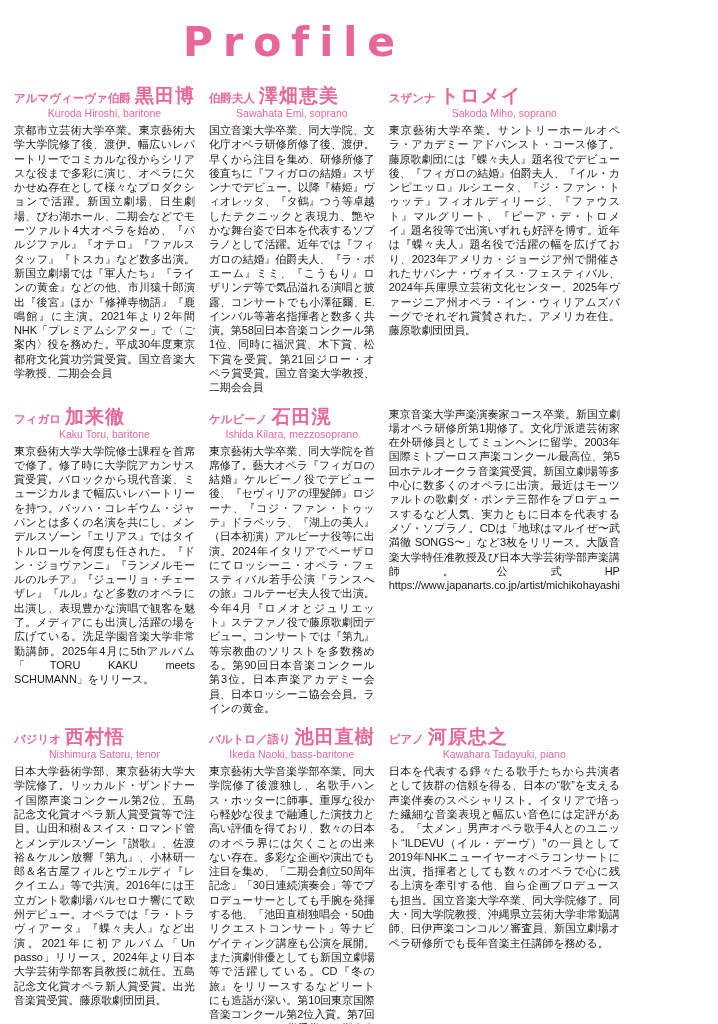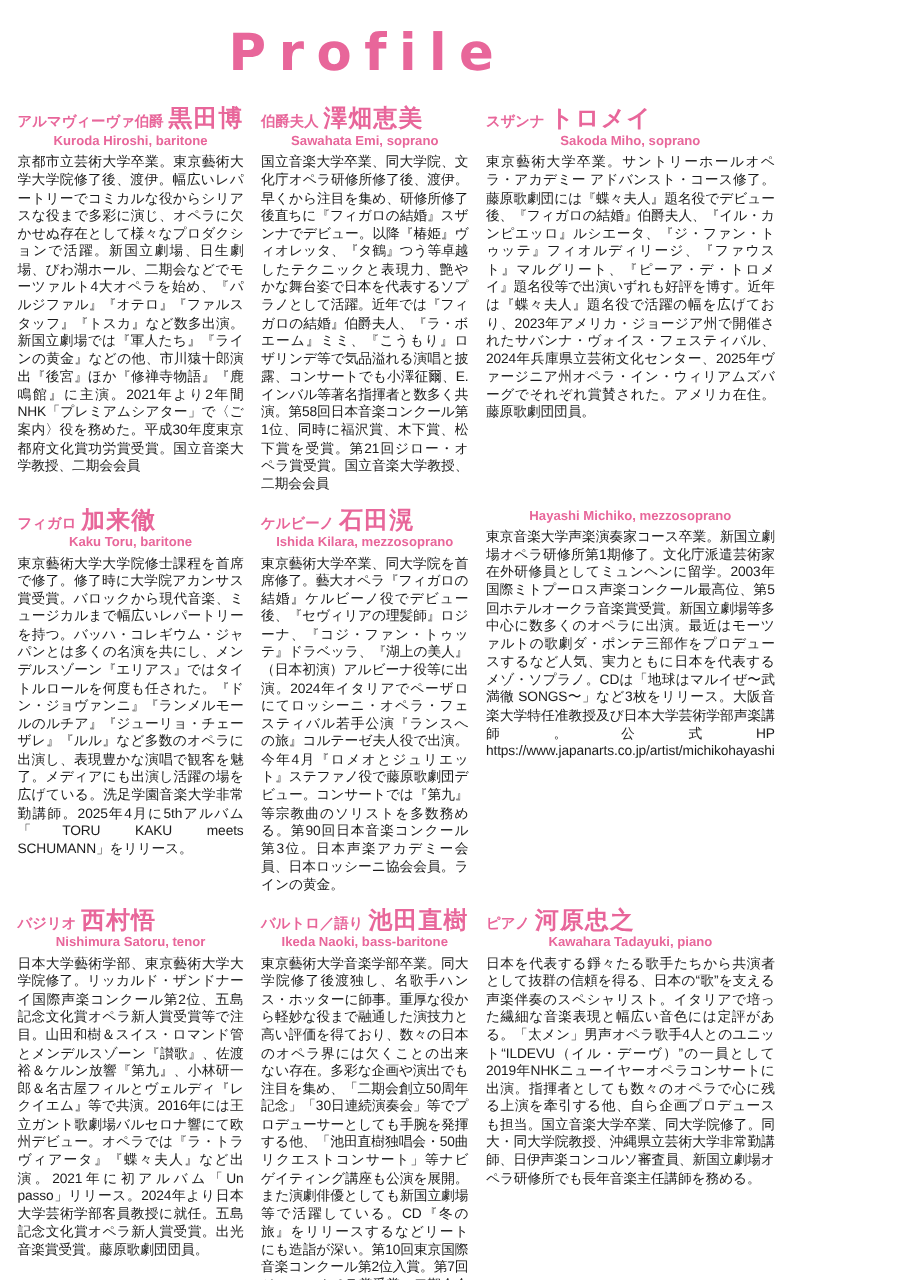--- a/index.html
+++ b/index.html
@@ -56,21 +56,20 @@
     font-weight: bold;
     letter-spacing: 1px;
     margin-left: 4px;
   }
   .romaji {
     text-align: center;
     color: #e8669a;
     font-size: 10.5px;
     margin-bottom: 4px;
     letter-spacing: 0px;
-    font-weight: bold;
   }
   .bio {
     font-size: 11px;
     line-height: 1.30;
     text-align: justify;
     color: #1b1b1b;
     letter-spacing: -0.1px;
   }
 </style>
 </head>
@@ -116,21 +115,20 @@
 
     <div class="profile">
       <div class="role-name-line">
         <span class="role">ケルビーノ</span><span class="jp-name">石田滉</span>
       </div>
       <div class="romaji">Ishida Kilara, mezzosoprano</div>
       <div class="bio">東京藝術大学卒業、同大学院を首席修了。藝大オペラ『フィガロの結婚』ケルビーノ役でデビュー後、『セヴィリアの理髪師』ロジーナ、『コジ・ファン・トゥッテ』ドラベッラ、『湖上の美人』（日本初演）アルビーナ役等に出演。2024年イタリアでペーザロにてロッシーニ・オペラ・フェスティバル若手公演『ランスへの旅』コルテーゼ夫人役で出演。今年4月『ロメオとジュリエット』ステファノ役で藤原歌劇団デビュー。コンサートでは『第九』等宗教曲のソリストを多数務める。第90回日本音楽コンクール第3位。日本声楽アカデミー会員、日本ロッシーニ協会会員。ラインの黄金。</div>
     </div>
 
     <div class="profile">
-      <div class="romaji">Hayashi Michiko, mezzosoprano</div>
       <div class="bio">東京音楽大学声楽演奏家コース卒業。新国立劇場オペラ研修所第1期修了。文化庁派遣芸術家在外研修員としてミュンヘンに留学。2003年国際ミトプーロス声楽コンクール最高位、第5回ホテルオークラ音楽賞受賞。新国立劇場等多中心に数多くのオペラに出演。最近はモーツァルトの歌劇ダ・ポンテ三部作をプロデュースするなど人気、実力ともに日本を代表するメゾ・ソプラノ。CDは「地球はマルイぜ〜武満徹 SONGS〜」など3枚をリリース。大阪音楽大学特任准教授及び日本大学芸術学部声楽講師。公式HP https://www.japanarts.co.jp/artist/michikohayashi</div>
     </div>
 
     <div class="profile">
       <div class="role-name-line">
         <span class="role">バジリオ</span><span class="jp-name">西村悟</span>
       </div>
       <div class="romaji">Nishimura Satoru, tenor</div>
       <div class="bio">日本大学藝術学部、東京藝術大学大学院修了。リッカルド・ザンドナーイ国際声楽コンクール第2位、五島記念文化賞オペラ新人賞受賞等で注目。山田和樹＆スイス・ロマンド管とメンデルスゾーン『讃歌』、佐渡裕＆ケルン放響『第九』、小林研一郎＆名古屋フィルとヴェルディ『レクイエム』等で共演。2016年には王立ガント歌劇場バルセロナ響にて欧州デビュー。オペラでは『ラ・トラヴィアータ』『蝶々夫人』など出演。2021年に初アルバム「Un passo」リリース。2024年より日本大学芸術学部客員教授に就任。五島記念文化賞オペラ新人賞受賞。出光音楽賞受賞。藤原歌劇団団員。</div>
     </div>

